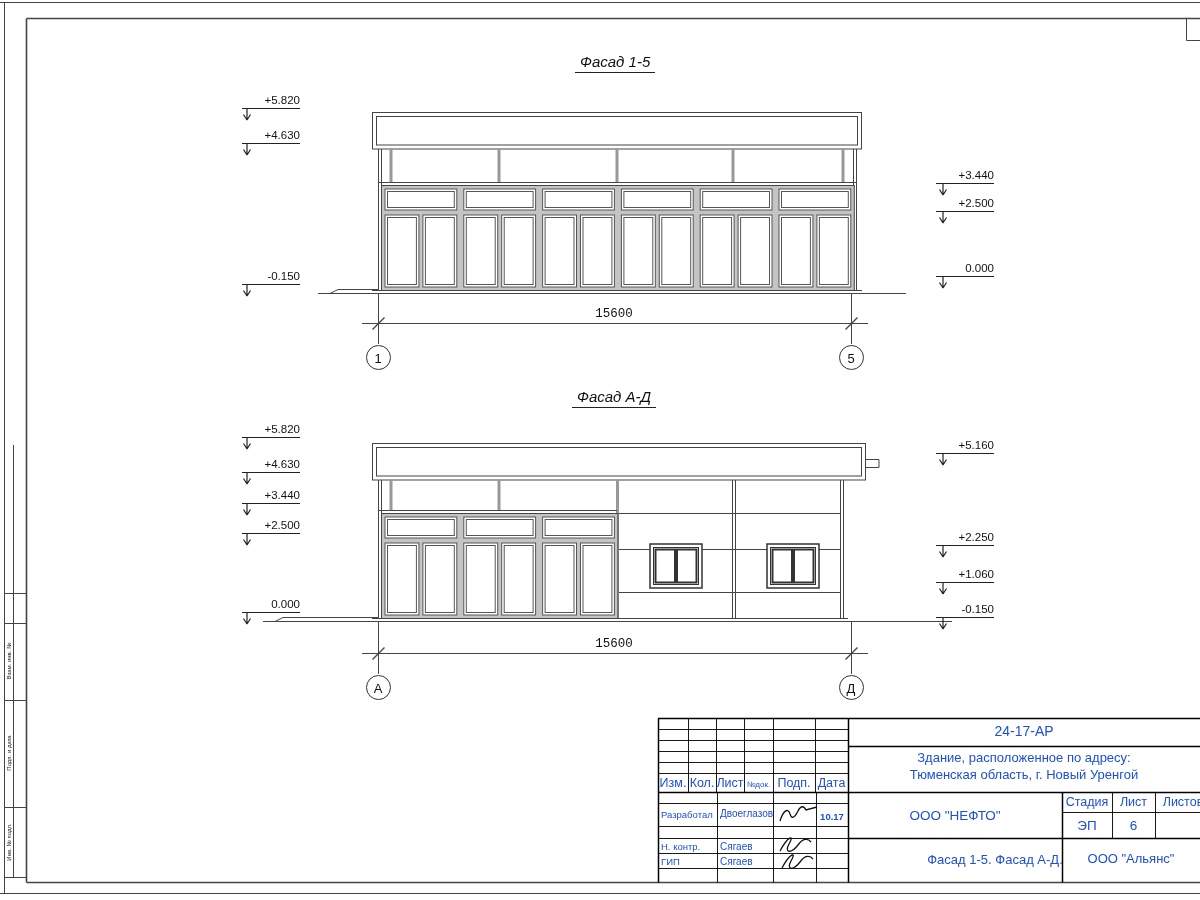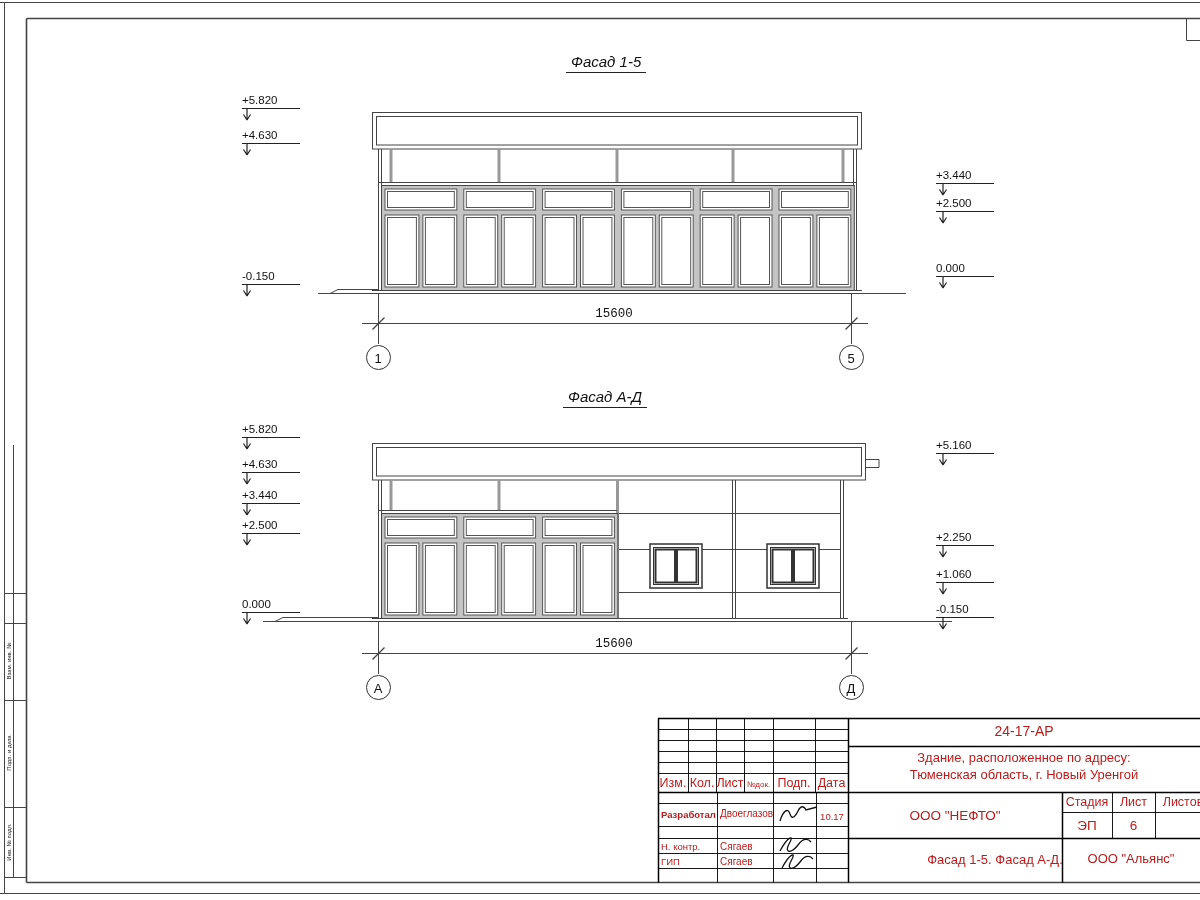--- a/index.html
+++ b/index.html
@@ -1,29 +1,29 @@
 <!DOCTYPE html>
 <html><head>
 <meta charset="utf-8">
 <style>
   html,body{margin:0;padding:0;background:#e8e8e8;}
   .sheet{position:relative;width:1200px;height:900px;background:#fff;overflow:hidden;
          font-family:"Liberation Sans", sans-serif;color:#111;}
   .sheet svg{position:absolute;left:0;top:0;}
   .ftitle{position:absolute;font-style:italic;font-size:15px;color:#111;
-          border-bottom:1.2px solid #222;padding:0 5px 2px;white-space:nowrap;}
-  .elev{position:absolute;width:58px;text-align:left;font-size:11.5px;line-height:13px;color:#111;}
+          border-bottom:1.2px solid #222;padding:0 5px 2px;white-space:nowrap;margin-left:9px;}
+  .elev{position:absolute;width:58px;text-align:right;font-size:11.5px;line-height:13px;color:#111;}
   .elev .t{display:block;border-bottom:1.2px solid #222;padding-bottom:1px;}
   .elev .arr{position:absolute;top:100%;}
   .elev-l .arr{right:2px;}
   .elev-r .arr{left:2px;}
   .dimtxt{position:absolute;width:100px;text-align:center;font-size:12.5px;color:#111;font-family:Liberation Mono, monospace;}
   .axis{position:absolute;width:25px;height:25px;border:1.2px solid #333;border-radius:50%;
         line-height:25px;text-align:center;font-size:13px;background:#fff;box-sizing:border-box;}
-  .tb{position:absolute;color:#b91c1c;white-space:nowrap;}
+  .tb{position:absolute;color:#1d4ed8;white-space:nowrap;}
   .c{text-align:center;}
   .vlabel{position:absolute;font-size:6px;color:#222;text-align:center;
           transform:rotate(-90deg);white-space:nowrap;line-height:10px;height:10px;}
 </style>
 </head>
 <body>
 
 <div class="sheet">
 
   <svg width="1200" height="900" viewBox="0 0 1200 900">
@@ -259,23 +259,23 @@
   <div class="tb c" style="left:848px;width:352px;top:767px;font-size:13px;">Тюменская область, г. Новый Уренгой</div>
   <div class="tb c" style="left:848px;width:352px;top:750px;font-size:13px;">Здание, расположенное по адресу:</div>
 
   <div class="tb c" style="left:658px;width:30px;top:776px;font-size:12.5px;">Изм.</div>
   <div class="tb c" style="left:688px;width:28px;top:776px;font-size:12.5px;">Кол.</div>
   <div class="tb c" style="left:716px;width:28px;top:776px;font-size:12.5px;">Лист</div>
   <div class="tb c" style="left:744px;width:29px;top:780px;font-size:8px;">№док.</div>
   <div class="tb c" style="left:773px;width:42px;top:776px;font-size:12.5px;">Подп.</div>
   <div class="tb c" style="left:815px;width:33px;top:776px;font-size:12.5px;">Дата</div>
 
-  <div class="tb" style="left:661px;top:809px;font-size:9.5px;font-weight:bold;">Разработал</div>
+  <div class="tb" style="left:661px;top:809px;font-size:9.5px;">Разработал</div>
   <div class="tb" style="left:720px;top:808px;font-size:10px;">Двоеглазов</div>
-  <div class="tb c" style="left:816px;width:32px;top:811px;font-size:9.5px;">10.17</div>
+  <div class="tb c" style="left:816px;width:32px;top:811px;font-size:9.5px;font-weight:bold;">10.17</div>
   <div class="tb" style="left:661px;top:841px;font-size:9.5px;">Н. контр.</div>
   <div class="tb" style="left:720px;top:841px;font-size:10px;">Сягаев</div>
   <div class="tb" style="left:661px;top:856px;font-size:9.5px;">ГИП</div>
   <div class="tb" style="left:720px;top:856px;font-size:10px;">Сягаев</div>
 
   <div class="tb c" style="left:848px;width:214px;top:808px;font-size:13.5px;">ООО "НЕФТО"</div>
   <div class="tb c" style="left:1062px;width:50px;top:795px;font-size:12.5px;">Стадия</div>
   <div class="tb c" style="left:1112px;width:43px;top:795px;font-size:12.5px;">Лист</div>
   <div class="tb c" style="left:1155px;width:56px;top:795px;font-size:12.5px;">Листов</div>
   <div class="tb c" style="left:1062px;width:50px;top:818px;font-size:13.5px;">ЭП</div>

